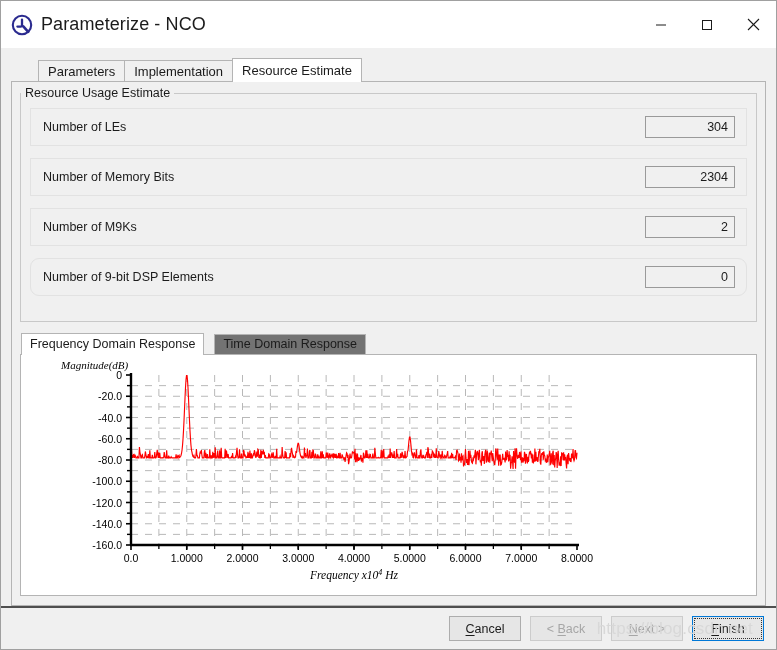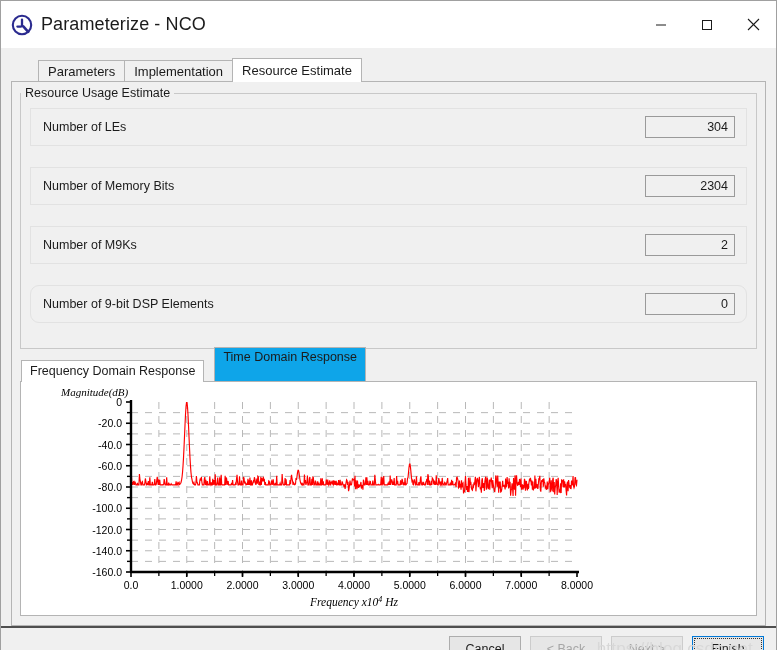--- a/index.html
+++ b/index.html
@@ -66,42 +66,42 @@
     margin:11px 8px 0 8px;border:1px solid #c8c8c8;
     position:relative;padding:14px 9px 12px 9px;box-sizing:border-box;
   }
   .groupbox > .legend{
     position:absolute;top:-8px;left:0;background:#f0f0f0;
     padding:0 4px;font-size:12.5px;color:#1b1b1b;white-space:nowrap;
   }
   .res-row{
     border:1px solid #e2e2e2;background:#f0f0f0;
     height:38px;display:flex;align-items:center;
-    padding:0 11px 0 12px;box-sizing:border-box;margin-bottom:21px;
+    padding:0 11px 0 12px;box-sizing:border-box;margin-bottom:12px;
   }
   .res-row:last-child{margin-bottom:13px;border-radius:9px;}
   .res-label{font-size:12.5px;color:#1b1b1b;flex:1 1 auto;white-space:nowrap;}
   .res-value{
     width:90px;height:22px;line-height:20px;box-sizing:border-box;
     border:1px solid #9a9a9a;background:#f0f0f0;
     text-align:right;padding-right:6px;font-size:12.5px;color:#1b1b1b;
   }
   
   .chart-wrap{
     margin:11px 8px 9px 8px;flex:1 1 auto;display:flex;flex-direction:column;
     min-height:0;
   }
   .chart-tabstrip{
     height:21px;display:flex;align-items:flex-end;position:relative;z-index:3;
     margin-left:1px;
     gap:11px;
   }
   .chart-tab{
-    height:34px;line-height:19px;padding:0 8px;box-sizing:border-box;
-    font-size:12.5px;color:#1b1b1b;background:#0ea5e9;
+    height:20px;line-height:19px;padding:0 8px;box-sizing:border-box;
+    font-size:12.5px;color:#1b1b1b;background:#737373;
     border:1px solid #b4b4b4;border-bottom:none;margin-right:-1px;
     white-space:nowrap;cursor:default;
   }
   .chart-tab.active{
     background:#ffffff;height:22px;line-height:21px;z-index:4;margin-bottom:-1px;
   }
   .chart-panel{
     background:#ffffff;border:1px solid #b4b4b4;
     flex:1 1 auto;position:relative;min-height:0;overflow:hidden;
   }

